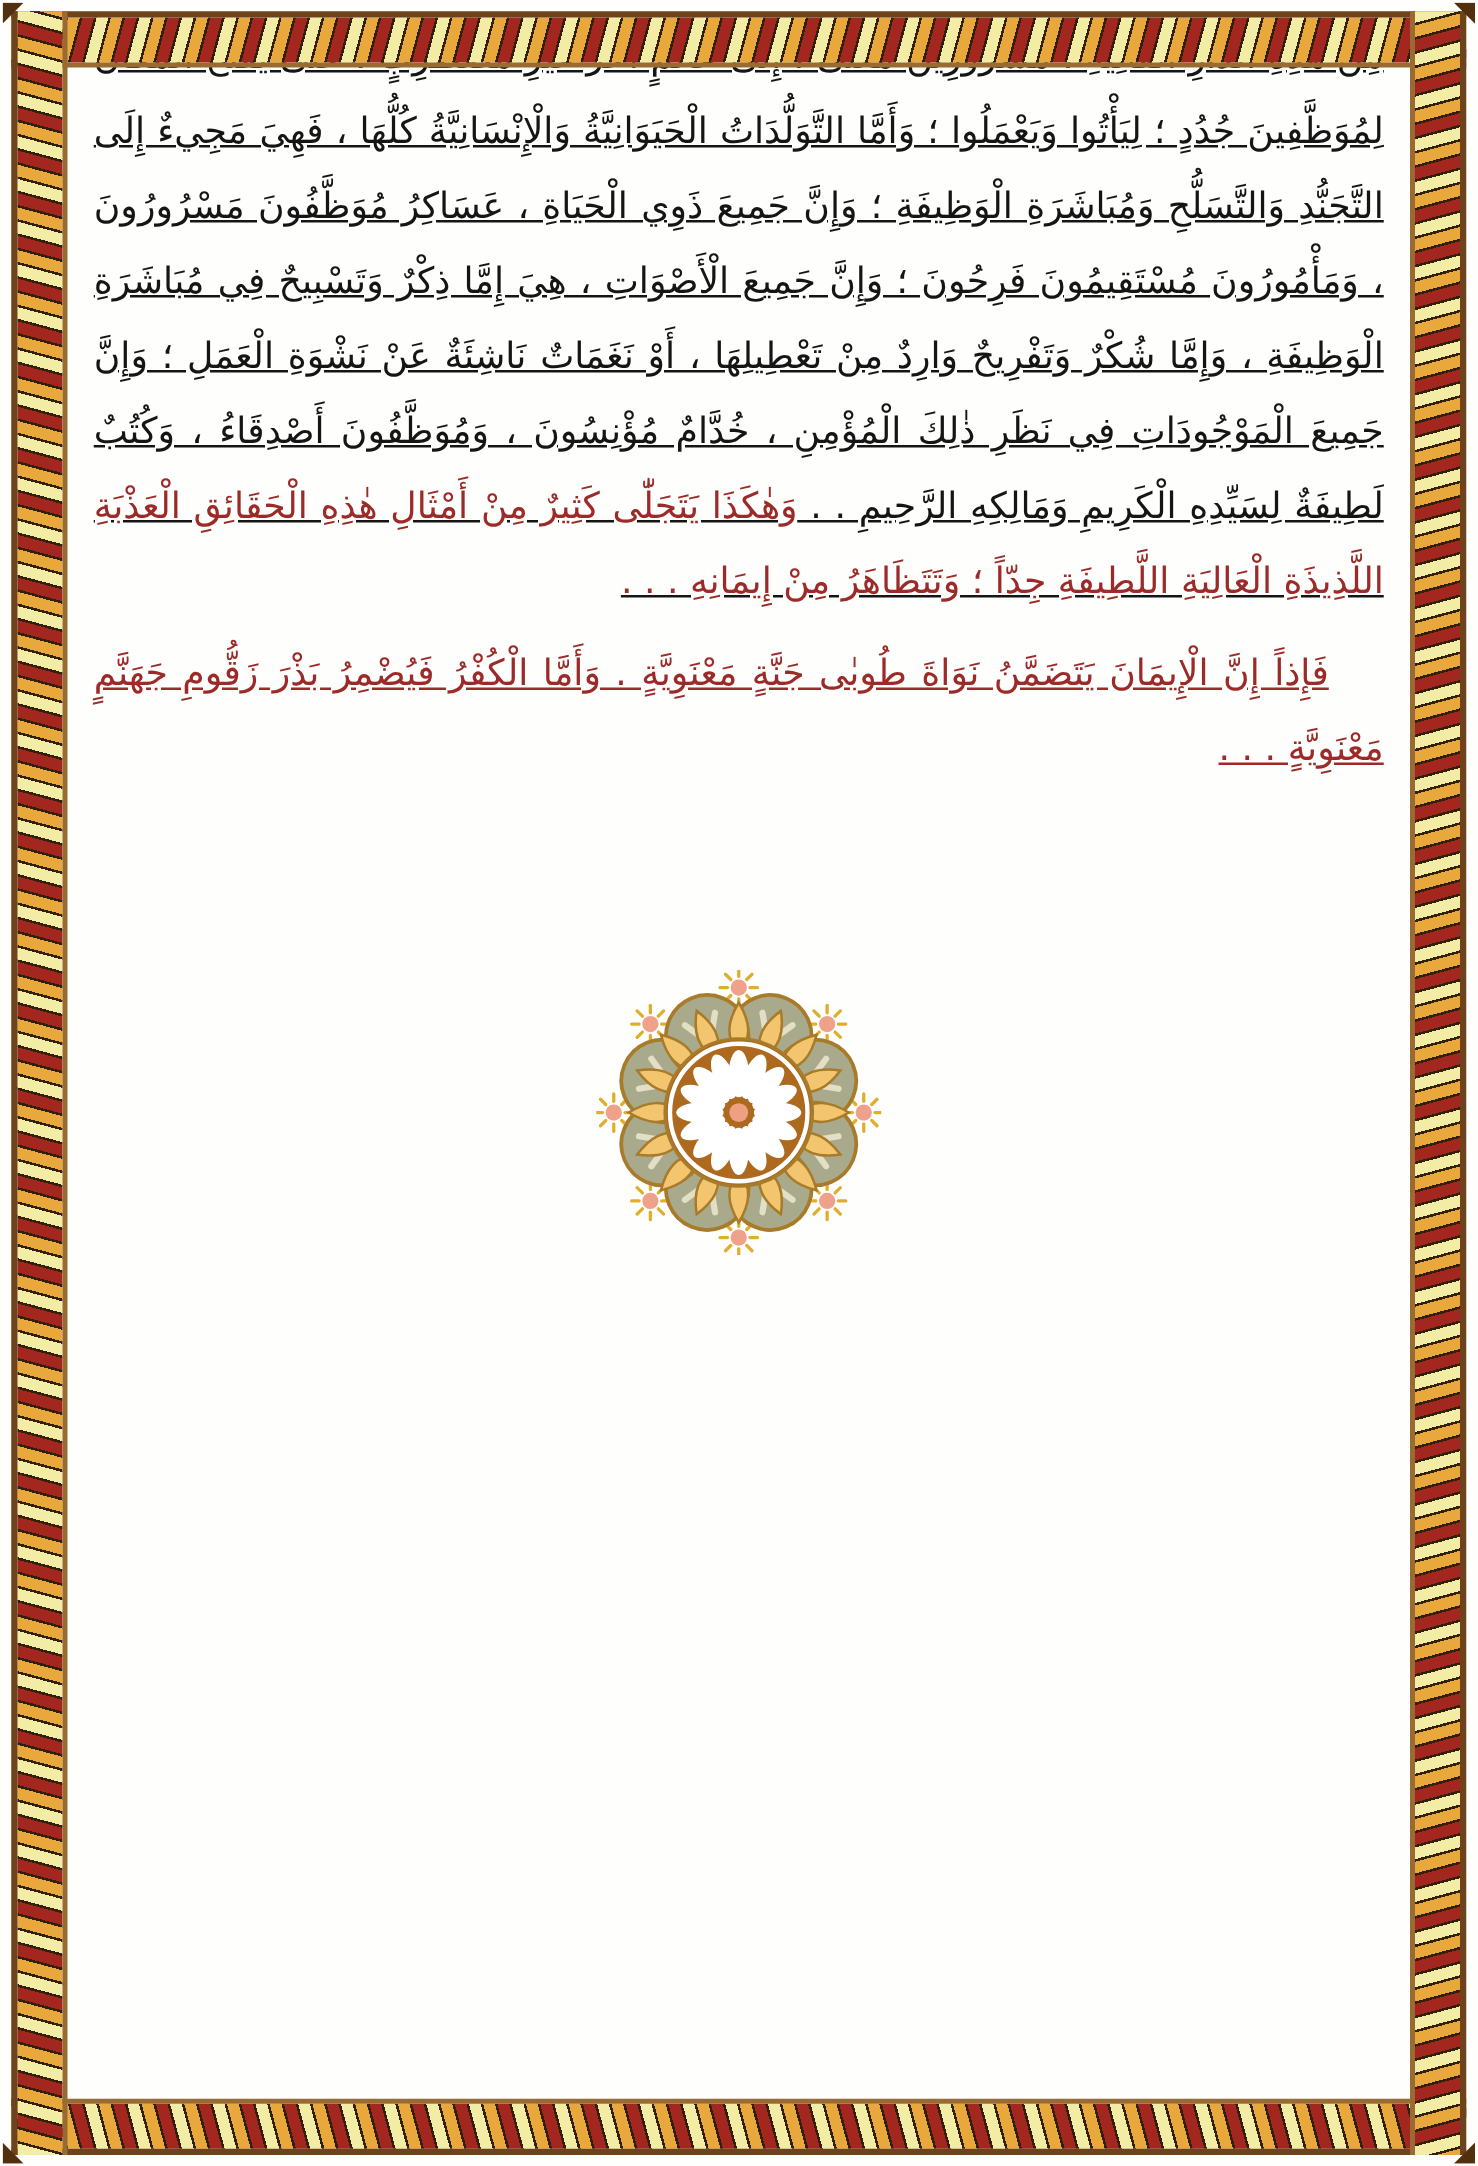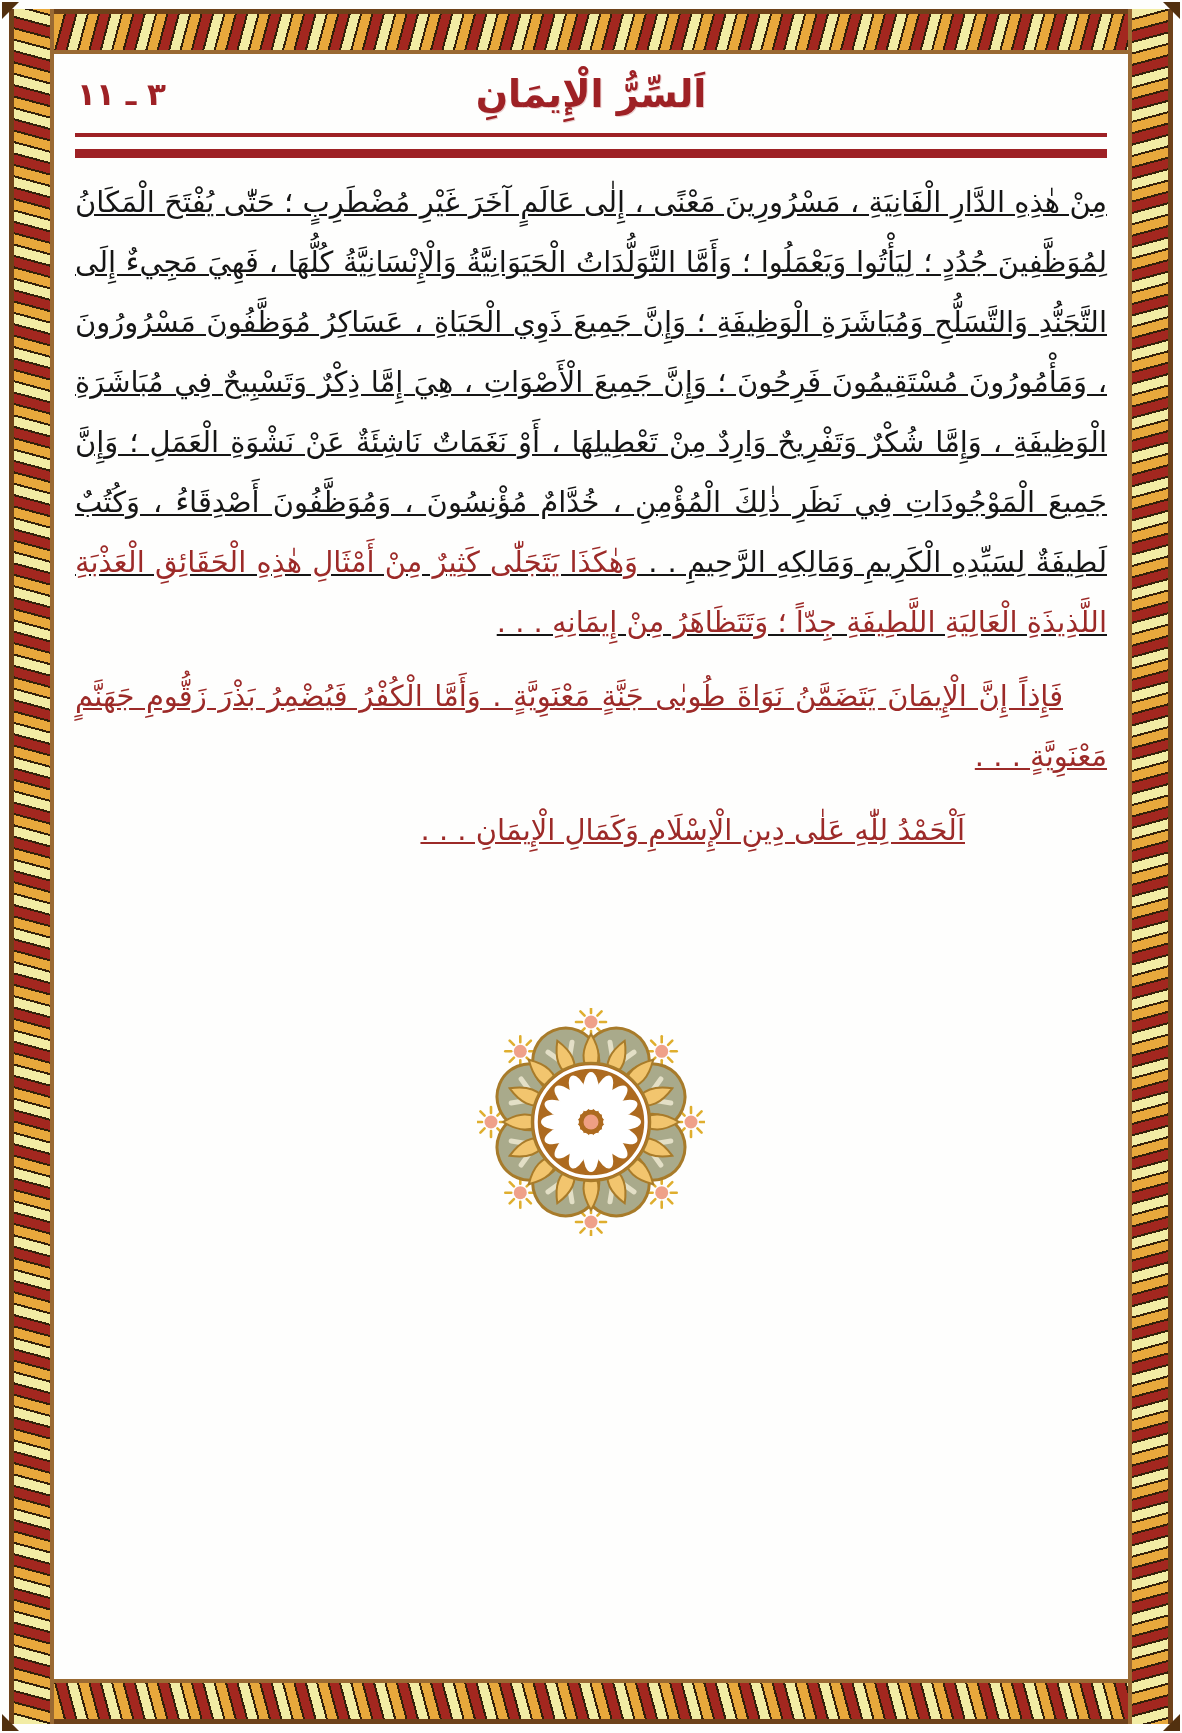--- a/index.html
+++ b/index.html
@@ -94,30 +94,24 @@
 
   <div class="frame-strip fs-top"></div>
   <div class="frame-strip fs-bottom"></div>
   <div class="frame-strip fs-left"></div>
   <div class="frame-strip fs-right"></div>
   <div class="corner c-tl"></div>
   <div class="corner c-tr"></div>
   <div class="corner c-bl"></div>
   <div class="corner c-br"></div>
 
-  <div class="header">
-    <div class="pagenum">٣ ـ ١١</div>
-    <h1 class="title">اَلسِّرُّ الْإِيمَانِ</h1>
-    <div class="rules"></div>
-  </div>
 
   <div class="content">
     <p><span>مِنْ هٰذِهِ الدَّارِ الْفَانِيَةِ ، مَسْرُورِينَ مَعْنًى ، إِلٰى عَالَمٍ آخَرَ غَيْرِ مُضْطَرِبٍ ؛ حَتّٰى يُفْتَحَ الْمَكَانُ لِمُوَظَّفِينَ جُدُدٍ ؛ لِيَأْتُوا وَيَعْمَلُوا ؛ وَأَمَّا التَّوَلُّدَاتُ الْحَيَوَانِيَّةُ وَالْإِنْسَانِيَّةُ كُلُّهَا ، فَهِيَ مَجِيءٌ إِلَى التَّجَنُّدِ وَالتَّسَلُّحِ وَمُبَاشَرَةِ الْوَظِيفَةِ ؛ وَإِنَّ جَمِيعَ ذَوِي الْحَيَاةِ ، عَسَاكِرُ مُوَظَّفُونَ مَسْرُورُونَ ، وَمَأْمُورُونَ مُسْتَقِيمُونَ فَرِحُونَ ؛ وَإِنَّ جَمِيعَ الْأَصْوَاتِ ، هِيَ إِمَّا ذِكْرٌ وَتَسْبِيحٌ فِي مُبَاشَرَةِ الْوَظِيفَةِ ، وَإِمَّا شُكْرٌ وَتَفْرِيحٌ وَارِدٌ مِنْ تَعْطِيلِهَا ، أَوْ نَغَمَاتٌ نَاشِئَةٌ عَنْ نَشْوَةِ الْعَمَلِ ؛ وَإِنَّ جَمِيعَ الْمَوْجُودَاتِ فِي نَظَرِ ذٰلِكَ الْمُؤْمِنِ ، خُدَّامٌ مُؤْنِسُونَ ، وَمُوَظَّفُونَ أَصْدِقَاءُ ، وَكُتُبٌ لَطِيفَةٌ لِسَيِّدِهِ الْكَرِيمِ وَمَالِكِهِ الرَّحِيمِ . . </span><span class="red">وَهٰكَذَا يَتَجَلّٰى كَثِيرٌ مِنْ أَمْثَالِ هٰذِهِ الْحَقَائِقِ الْعَذْبَةِ اللَّذِيذَةِ الْعَالِيَةِ اللَّطِيفَةِ جِدّاً ؛ وَتَتَظَاهَرُ مِنْ إِيمَانِهِ . . .</span></p>
     <p class="red indent">فَإِذاً إِنَّ الْإِيمَانَ يَتَضَمَّنُ نَوَاةَ طُوبٰى جَنَّةٍ مَعْنَوِيَّةٍ . وَأَمَّا الْكُفْرُ فَيُضْمِرُ بَذْرَ زَقُّومِ جَهَنَّمٍ مَعْنَوِيَّةٍ . . .</p>
-    <p class="red dua">اَلْحَمْدُ لِلّٰهِ عَلٰى دِينِ الْإِسْلَامِ وَكَمَالِ الْإِيمَانِ . . .</p>
   </div>
 
   <div class="ornament">
     <svg width="228" height="228" viewBox="-114 -114 228 228">
       <defs>
         <g id="burst">
           <g stroke="#dfae2e" stroke-width="2.6" stroke-linecap="round">
             <line x1="0" y1="-9" x2="0" y2="-15"></line>
             <line x1="6.4" y1="-6.4" x2="10.6" y2="-10.6"></line>
             <line x1="9" y1="0" x2="15" y2="0"></line>

